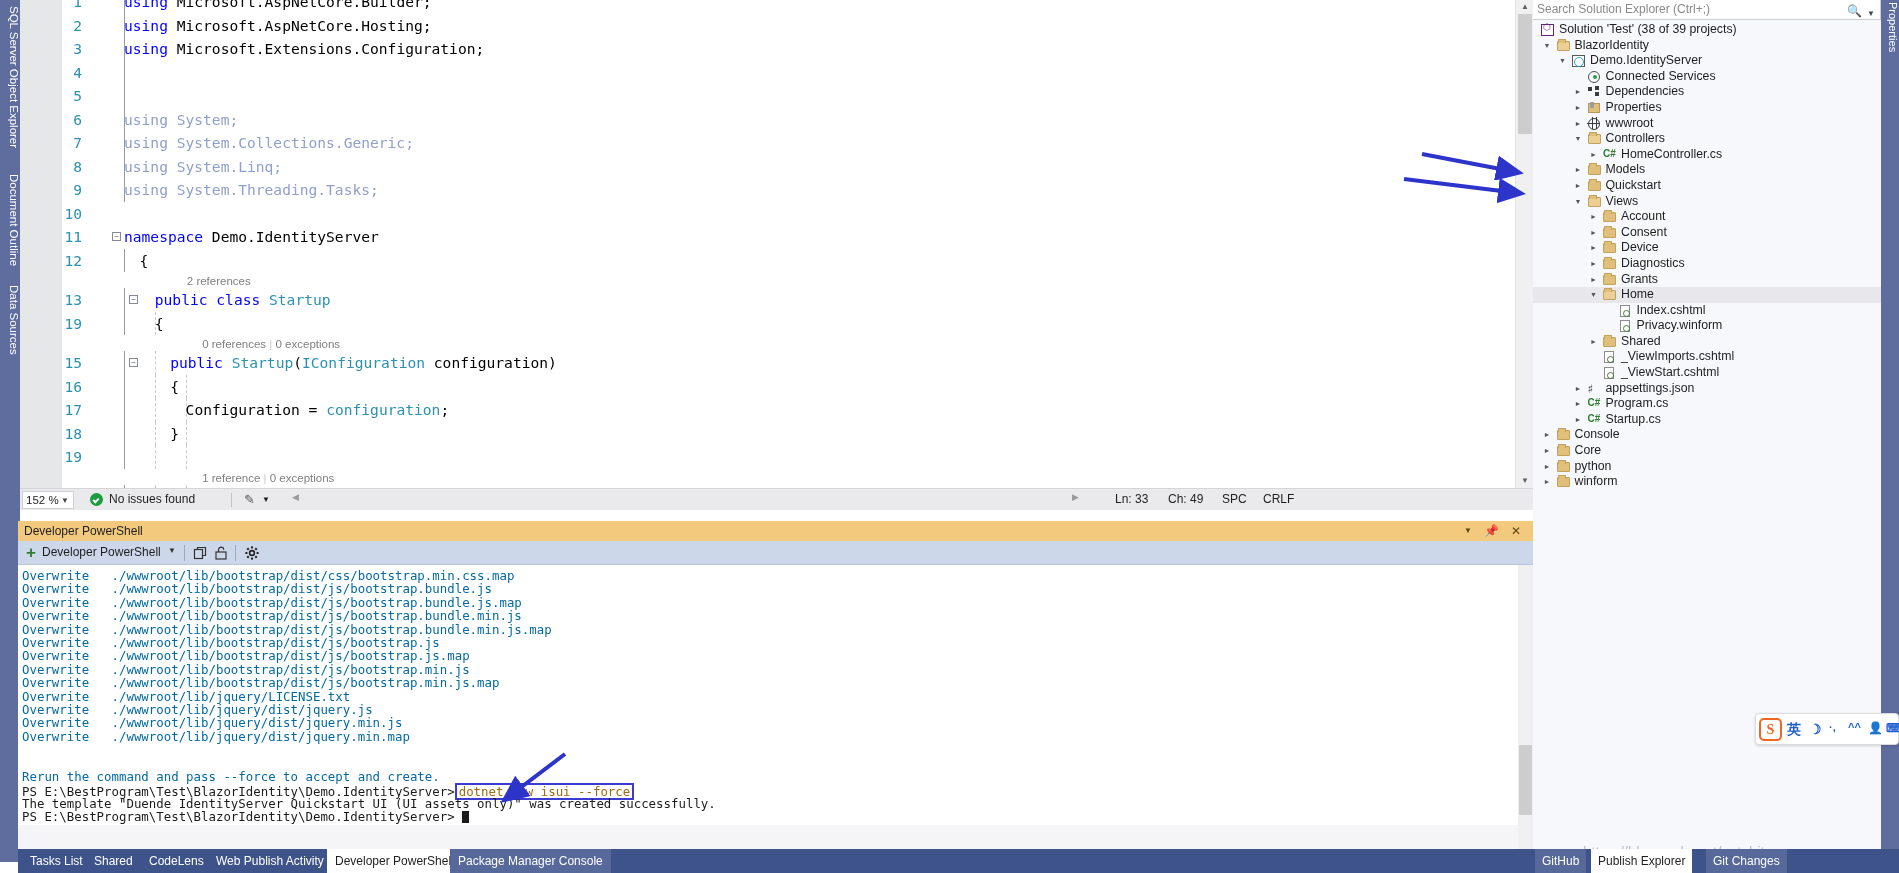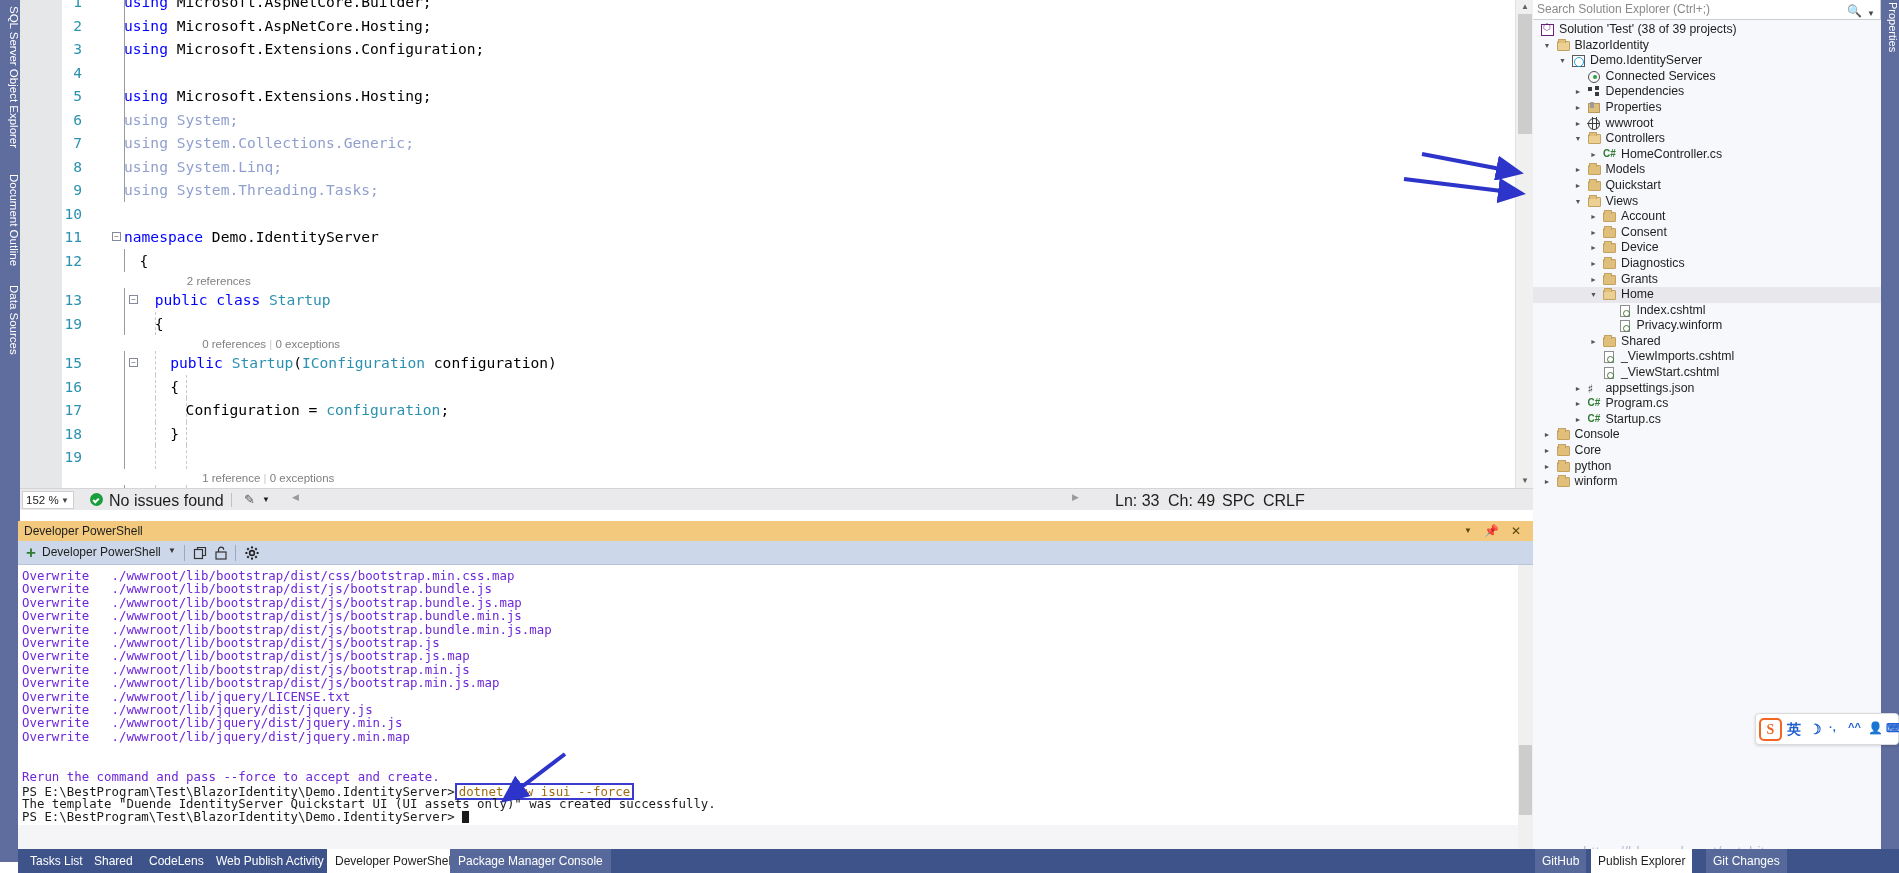--- a/index.html
+++ b/index.html
@@ -96,21 +96,21 @@
   .zoom-caret { position: absolute; right: 4px; top: 0; font-size: 8px; color: #444; }
   .ok-badge {
     position: absolute; left: 70px; top: 4px; width: 13px; height: 13px;
     border-radius: 50%; background: #1a9e3c;
   }
   .ok-badge::after {
     content: ""; position: absolute; left: 3px; top: 5px; width: 4px; height: 2px;
     border-left: 2px solid #fff; border-bottom: 2px solid #fff;
     transform: rotate(-45deg);
   }
-  .st-text { position: absolute; top: 3px; font-size: 16px; }
+  .st-text { position: absolute; top: 3px; font-size: 12px; }
   .st-sep { position: absolute; top: 4px; width: 1px; height: 14px; background: #c2c2c4; }
 
   
   .ps-dock {
     position: absolute; left: 18px; top: 521px; width: 1515px; height: 330px;
     background: #f5f5f7;
   }
   .ps-title {
     position: absolute; left: 0; top: 0; width: 1515px; height: 20px;
     background: #f2c97d; color: #1e1e1e; font-size: 12px;
@@ -135,21 +135,21 @@
   .tb-icon { position: absolute; top: 4px; width: 16px; height: 16px; }
 
   .ps-body {
     position: absolute; left: 0; top: 44px; width: 1500px; height: 260px;
     background: #ffffff;
     font-family: "DejaVu Sans Mono", "Liberation Mono", monospace;
     font-size: 12.4px; line-height: 13.4px;
     padding: 4px 0 0 4px; overflow: hidden;
   }
   .pline { white-space: pre; height: 13.4px; }
-  .pred { color: #6d28d9; }
+  .pred { color: #0369a1; }
   .pwhite { color: #1b1b1b; }
   .ps-vscroll {
     position: absolute; right: 0; top: 44px; width: 15px; height: 286px;
     background: #f0f0f0;
   }
   .ps-vthumb {
     position: absolute; left: 1px; top: 180px; width: 13px; height: 70px; background: #cdcdcd;
   }
   .cmd-hl {
     display: inline-block; border: 2px solid #3b3bd1; padding: 0 2px;
@@ -333,21 +333,21 @@
     <div class="vtab" style="top:283px;">Data Sources</div>
   </div>
 
   <div class="editor">
     <div class="gutter-bg"></div>
     <div class="code-area" id="code-area" style="top: -10px;">
         <div class="cline"><span class="lnum">1</span><span class="vline solid" style="left:104px"></span><span class="ctext" style="left:104px"><span class="k">using</span> Microsoft.AspNetCore.Builder;</span></div>
         <div class="cline"><span class="lnum">2</span><span class="vline solid" style="left:104px"></span><span class="ctext" style="left:104px"><span class="k">using</span> Microsoft.AspNetCore.Hosting;</span></div>
         <div class="cline"><span class="lnum">3</span><span class="vline solid" style="left:104px"></span><span class="ctext" style="left:104px"><span class="k">using</span> Microsoft.Extensions.Configuration;</span></div>
         <div class="cline"><span class="lnum">4</span><span class="vline solid" style="left:104px"></span></div>
-        <div class="cline"><span class="lnum">5</span><span class="vline solid" style="left:104px"></span><span class="ctext" style="left:104px"><span class="k">using</span> Microsoft.Extensions.Hosting;</span></div>
+        <div class="cline"><span class="lnum">5</span><span class="vline solid" style="left:104px"></span></div>
         <div class="cline"><span class="lnum">6</span><span class="vline solid" style="left:104px"></span><span class="ctext" style="left:104px"><span class="kg">using System;</span></span></div>
         <div class="cline"><span class="lnum">7</span><span class="vline solid" style="left:104px"></span><span class="ctext" style="left:104px"><span class="kg">using System.Collections.Generic;</span></span></div>
         <div class="cline"><span class="lnum">8</span><span class="vline solid" style="left:104px"></span><span class="ctext" style="left:104px"><span class="kg">using System.Linq;</span></span></div>
         <div class="cline"><span class="lnum">9</span><span class="vline solid" style="left:104px"></span><span class="ctext" style="left:104px"><span class="kg">using System.Threading.Tasks;</span></span></div>
         <div class="cline"><span class="lnum">10</span><span class="ctext" style="left:104px"></span></div>
         <div class="cline"><span class="lnum">11</span><span class="fold-box" style="left:92px">−</span><span class="ctext" style="left:104px"><span class="k">namespace</span> Demo.IdentityServer</span></div>
         <div class="cline"><span class="lnum">12</span><span class="vline solid" style="left:104px"></span><span class="ctext" style="left:119.4px">{</span></div>
         <div class="lens"><span style="left:166.8px">2 references</span></div>
         <div class="cline"><span class="lnum">13</span><span class="fold-box" style="left:109px">−</span><span class="vline solid" style="left:104px"></span><span class="ctext" style="left:134.8px"><span class="k">public</span> <span class="k">class</span> <span class="type">Startup</span></span></div>
         <div class="cline"><span class="lnum">19</span><span class="vline solid" style="left:104px"></span><span class="vline" style="left:134.8px"></span><span class="ctext" style="left:134.8px">{</span></div>

